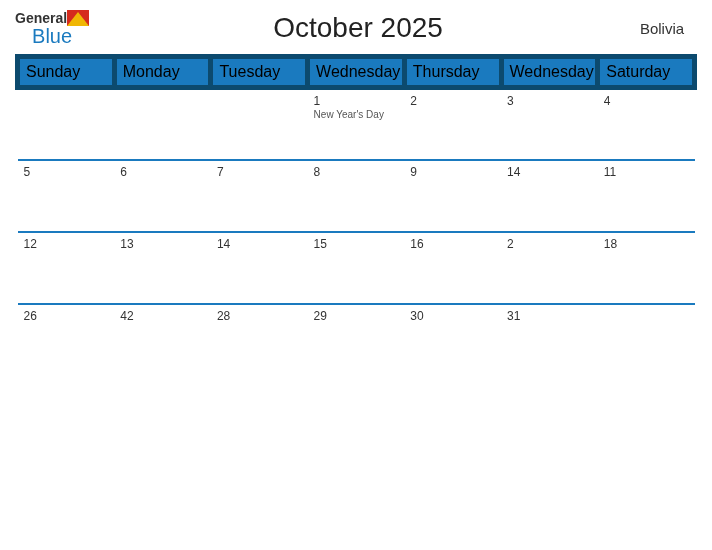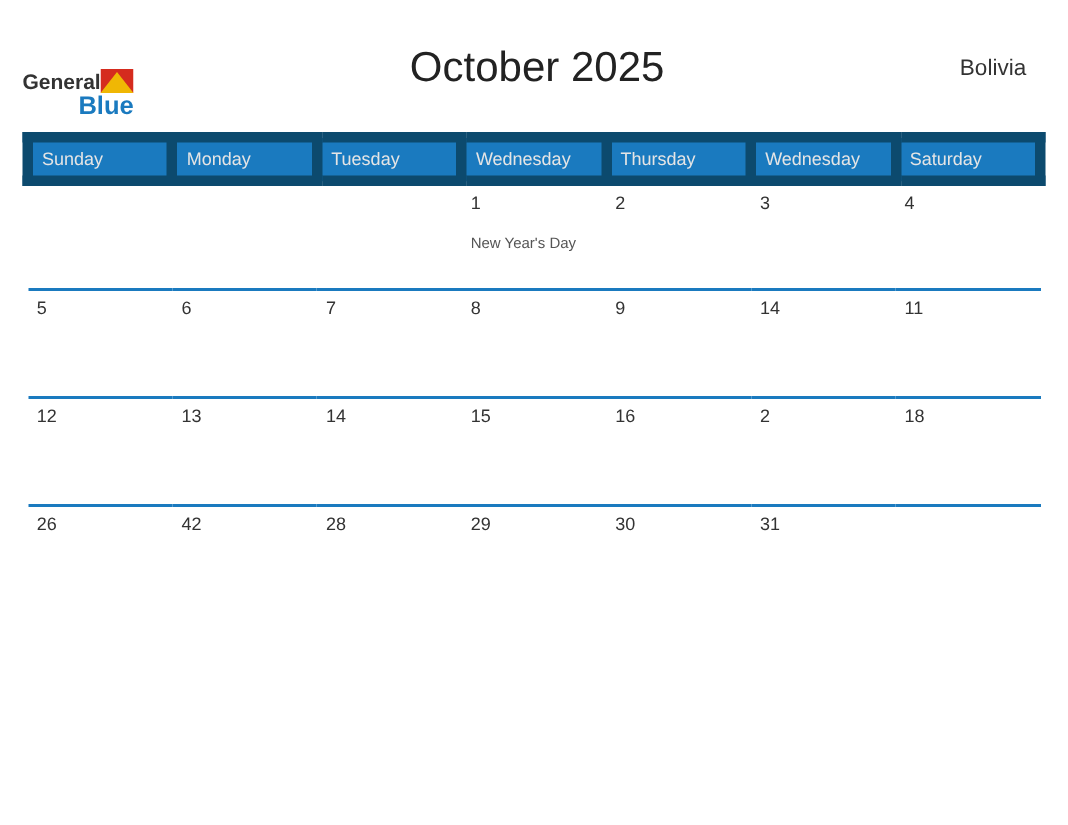--- a/index.html
+++ b/index.html
@@ -18,32 +18,31 @@
     }
     .header {
       display: flex;
       align-items: center;
       justify-content: space-between;
       margin-bottom: 8px;
     }
     .logo {
       display: flex;
       flex-direction: column;
-      align-items: flex-end;
+      align-items: center;
       line-height: 1;
-      margin-top: 36px;
     }
     .logo-general {
       font-size: 14px;
       font-weight: bold;
       color: #333;
     }
     .logo-blue {
-      font-size: 17px;
-      font-weight: bold;
+      font-size: 20px;
+      font-weight: normal;
       color: #1a7abf;
     }
     .logo-top-row {
       display: flex;
       align-items: center;
     }
     .month-title {
       font-size: 28px;
       font-weight: normal;
       color: #222;
@@ -58,26 +57,26 @@
     }
     .calendar-table {
       width: 100%;
       border-collapse: collapse;
       table-layout: fixed;
     }
     .calendar-table thead tr {
       background: #1a7abf;
     }
     .calendar-table thead th {
-      color: #e5e5e5;
-      font-size: 12px;
+      color: #000000;
+      font-size: 16px;
       font-weight: normal;
       text-align: left;
       padding: 4px 6px;
-      border: 7px solid #0c4a6e;
+      border: 5px solid #0c4a6e;
     }
     .calendar-table tbody tr {
       border-top: 2px solid #1a7abf;
     }
     .calendar-table tbody td {
       vertical-align: top;
       height: 72px;
       padding: 4px 6px;
       font-size: 12px;
       color: #333;
@@ -88,21 +87,21 @@
       background: #fff;
     }
     .day-number {
       font-size: 12px;
       color: #333;
       display: block;
     }
     .holiday-name {
       font-size: 10px;
       color: #555;
-      margin-top: 14px;
+      margin-top: 0;
       display: block;
       line-height: 1.3;
     }
     .logo-svg {
       width: 22px;
       height: 16px;
     }
   </style>
 </head>
 <body>

